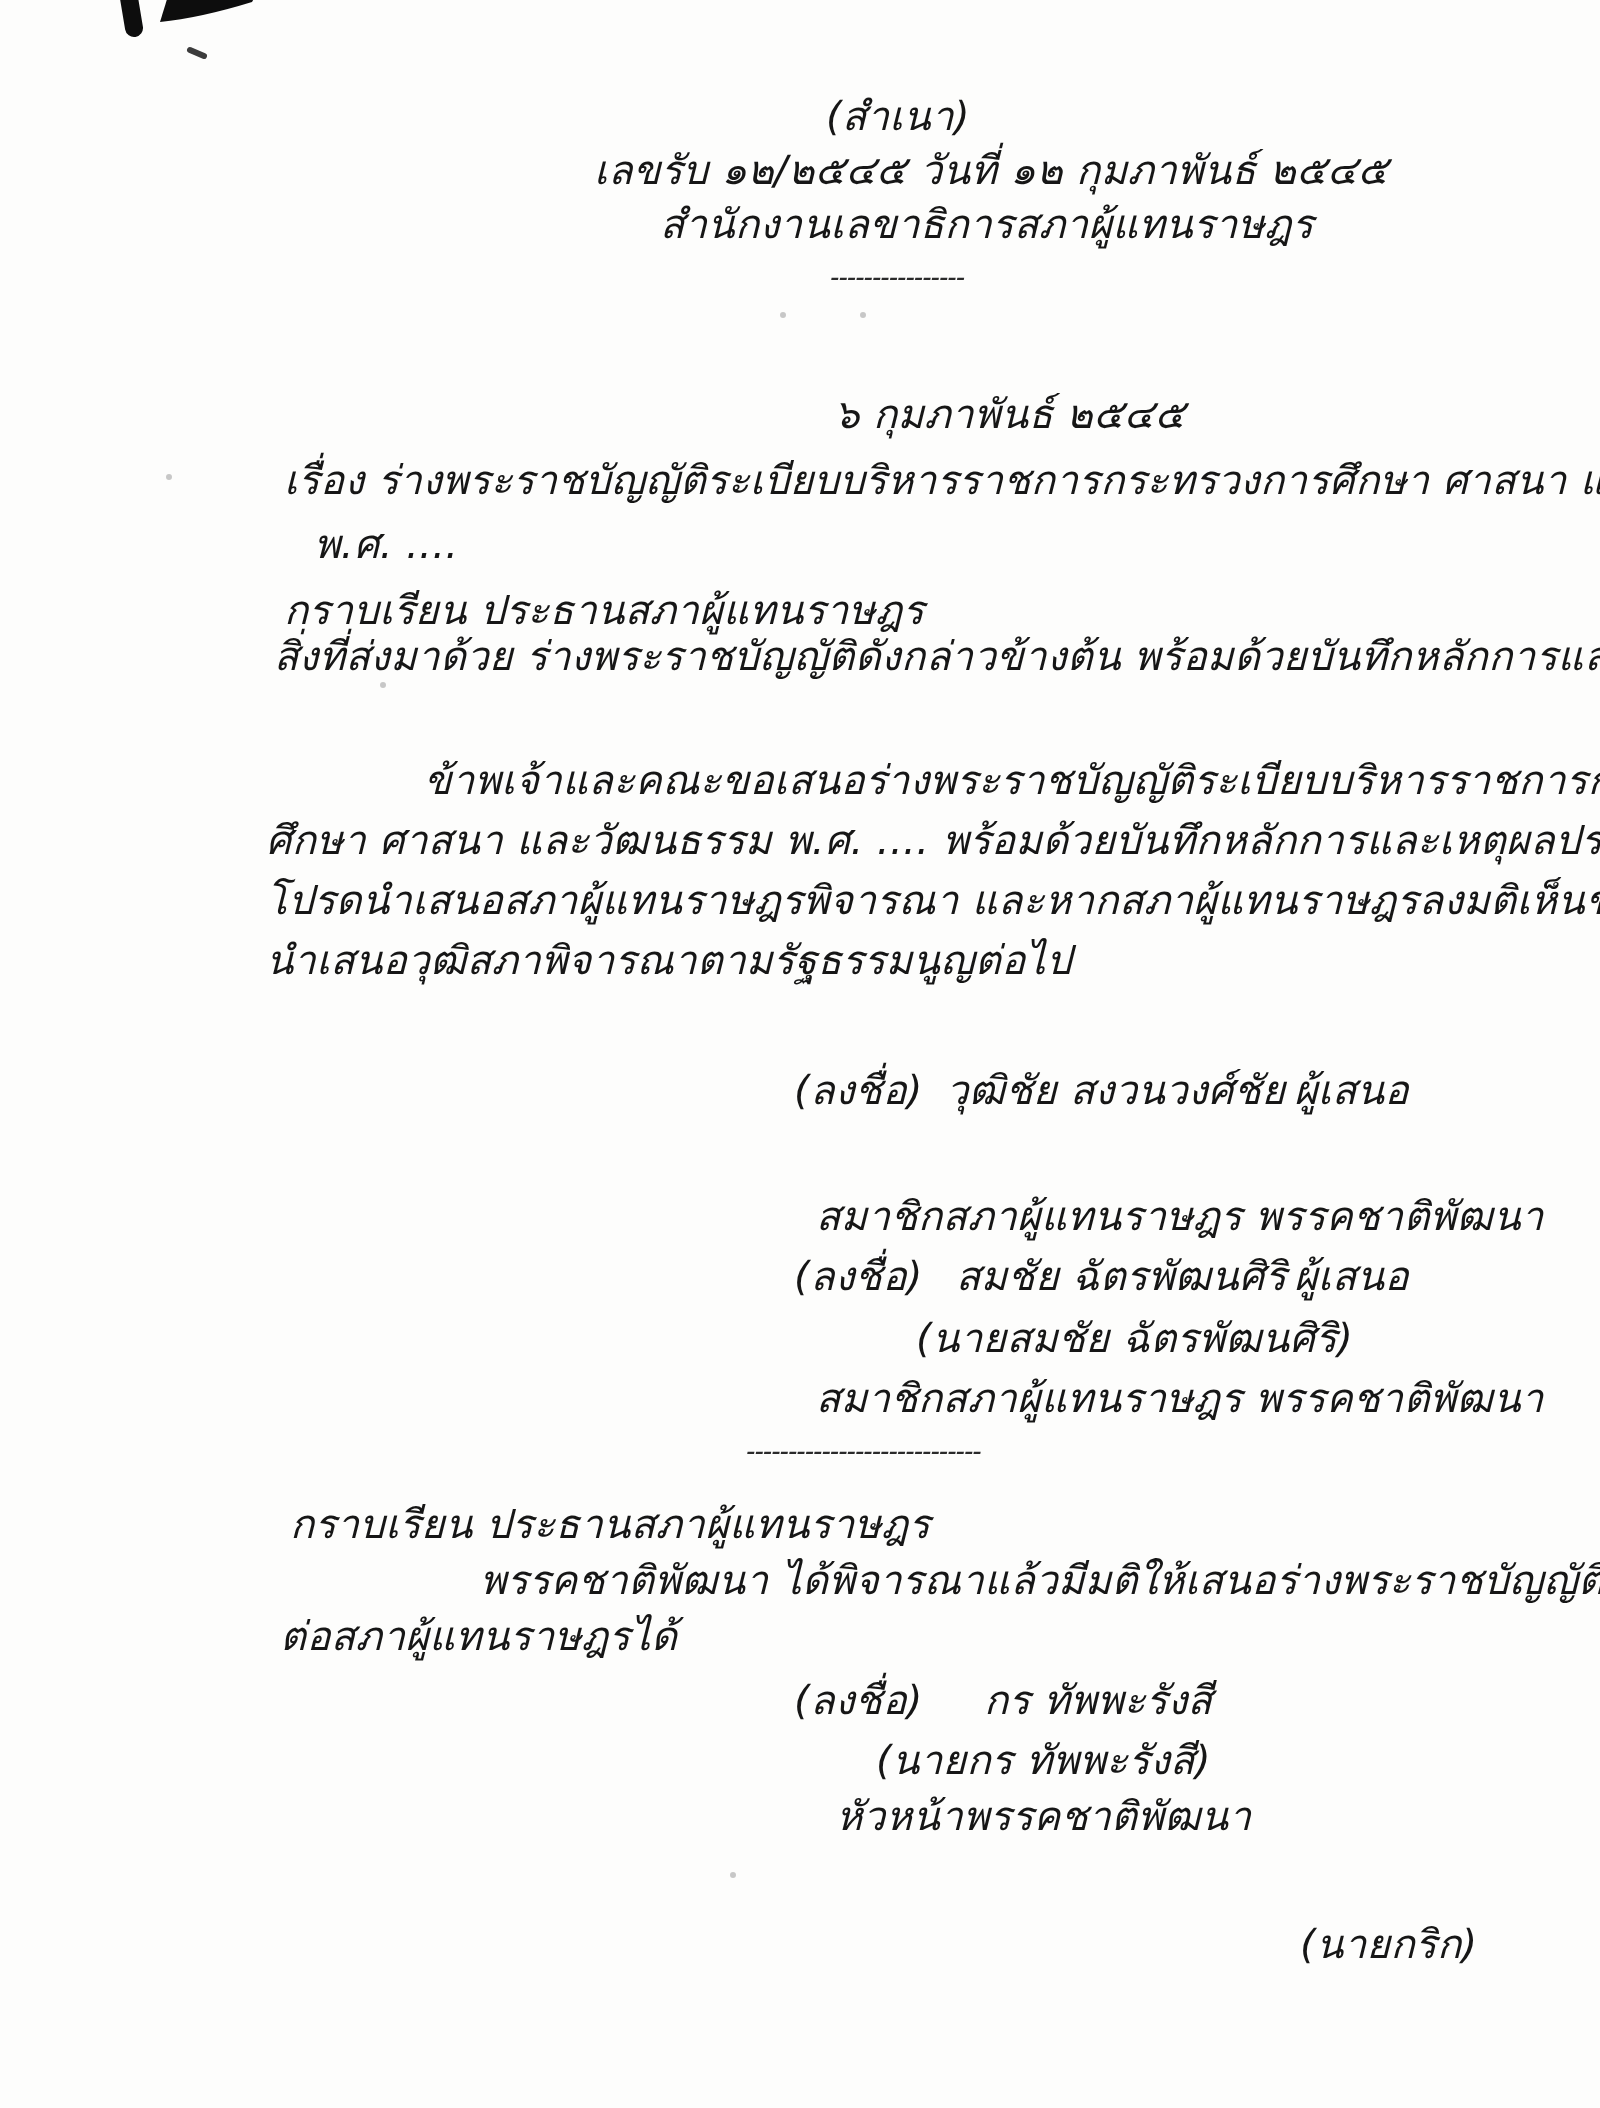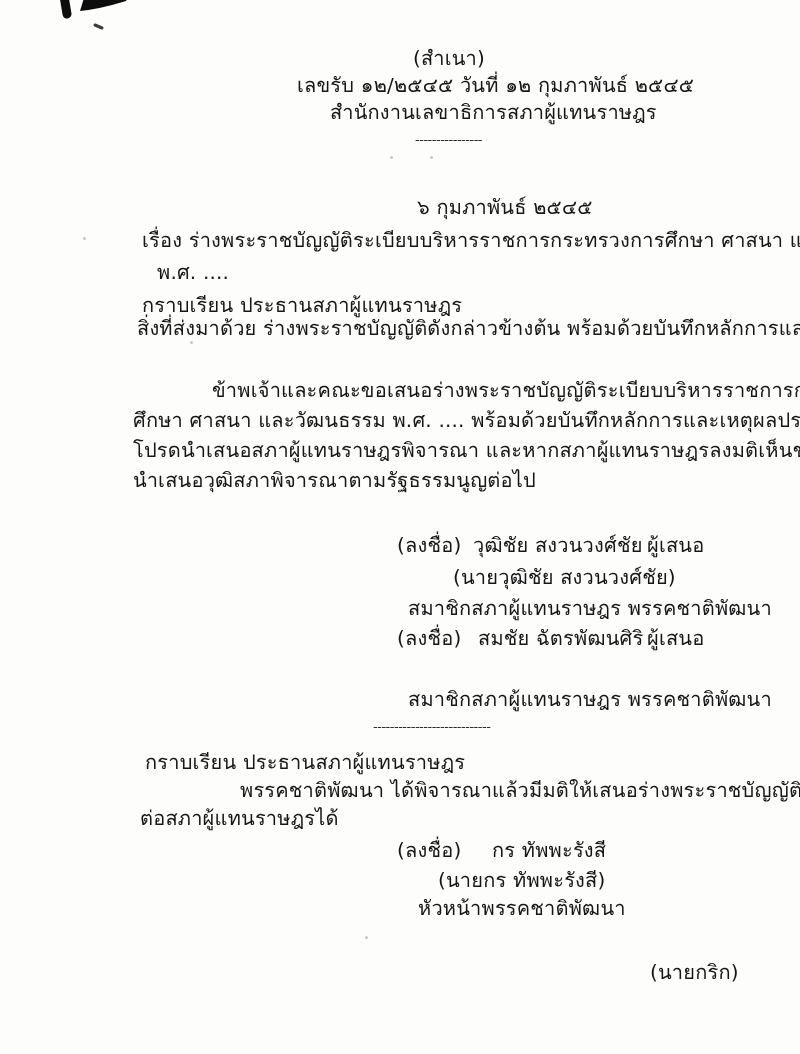--- a/index.html
+++ b/index.html
@@ -7,20 +7,21 @@
     width:800px;height:1054px;
     background:#e9e9e9;
     font-family:"DejaVu Sans","Liberation Sans",sans-serif;
   }
   .sheet{
     position:relative;
     width:800px;height:1054px;
     background:#fdfdfc;
     overflow:hidden;
     color:#161616;
+    font-style:italic;
   }
   .ln{
     position:absolute;
     white-space:nowrap;
     font-size:20px;
     line-height:1.2;
     color:#161616;
     letter-spacing:.2px;
   }
   .divider{
@@ -59,26 +60,26 @@
 
   <div class="ln" style="top:378px;left:212px">ข้าพเจ้าและคณะขอเสนอร่างพระราชบัญญัติระเบียบบริหารราชการกระทรวงการ</div>
   <div class="ln" style="top:408px;left:133px">ศึกษา ศาสนา และวัฒนธรรม  พ.ศ. .... พร้อมด้วยบันทึกหลักการและเหตุผลประกอบมาเพื่อ</div>
   <div class="ln" style="top:438px;left:133px">โปรดนำเสนอสภาผู้แทนราษฎรพิจารณา และหากสภาผู้แทนราษฎรลงมติเห็นชอบแล้ว ก็ขอได้โปรด</div>
   <div class="ln" style="top:468px;left:133px">นำเสนอวุฒิสภาพิจารณาตามรัฐธรรมนูญต่อไป</div>
 
 
   <div class="ln" style="top:533px;left:397px">(ลงชื่อ)</div>
   <div class="ln" style="top:533px;left:473px">วุฒิชัย  สงวนวงศ์ชัย</div>
   <div class="ln" style="top:533px;left:647px">ผู้เสนอ</div>
-  <div class="ln" style="top:565px;left:453px">(นายวุฒิชัย  สงวนวงศ์ชัย)</div>
   <div class="ln" style="top:596px;left:408px">สมาชิกสภาผู้แทนราษฎร พรรคชาติพัฒนา</div>
 
   <div class="ln" style="top:626px;left:397px">(ลงชื่อ)</div>
   <div class="ln" style="top:626px;left:478px">สมชัย  ฉัตรพัฒนศิริ</div>
   <div class="ln" style="top:626px;left:647px">ผู้เสนอ</div>
+  <div class="ln" style="top:657px;left:458px">(นายสมชัย  ฉัตรพัฒนศิริ)</div>
   <div class="ln" style="top:687px;left:408px">สมาชิกสภาผู้แทนราษฎร พรรคชาติพัฒนา</div>
 
   <div class="ln divider" style="top:719px;left:373px">----------------------------</div>
   <div class="ln" style="top:750px;left:145px">กราบเรียน  ประธานสภาผู้แทนราษฎร</div>
   <div class="ln" style="top:778px;left:240px">พรรคชาติพัฒนา ได้พิจารณาแล้วมีมติให้เสนอร่างพระราชบัญญัติดังกล่าว</div>
   <div class="ln" style="top:806px;left:140px">ต่อสภาผู้แทนราษฎรได้</div>
 
   <div class="ln" style="top:838px;left:397px">(ลงชื่อ)</div>
   <div class="ln" style="top:838px;left:492px">กร  ทัพพะรังสี</div>
   <div class="ln" style="top:868px;left:438px">(นายกร  ทัพพะรังสี)</div>

